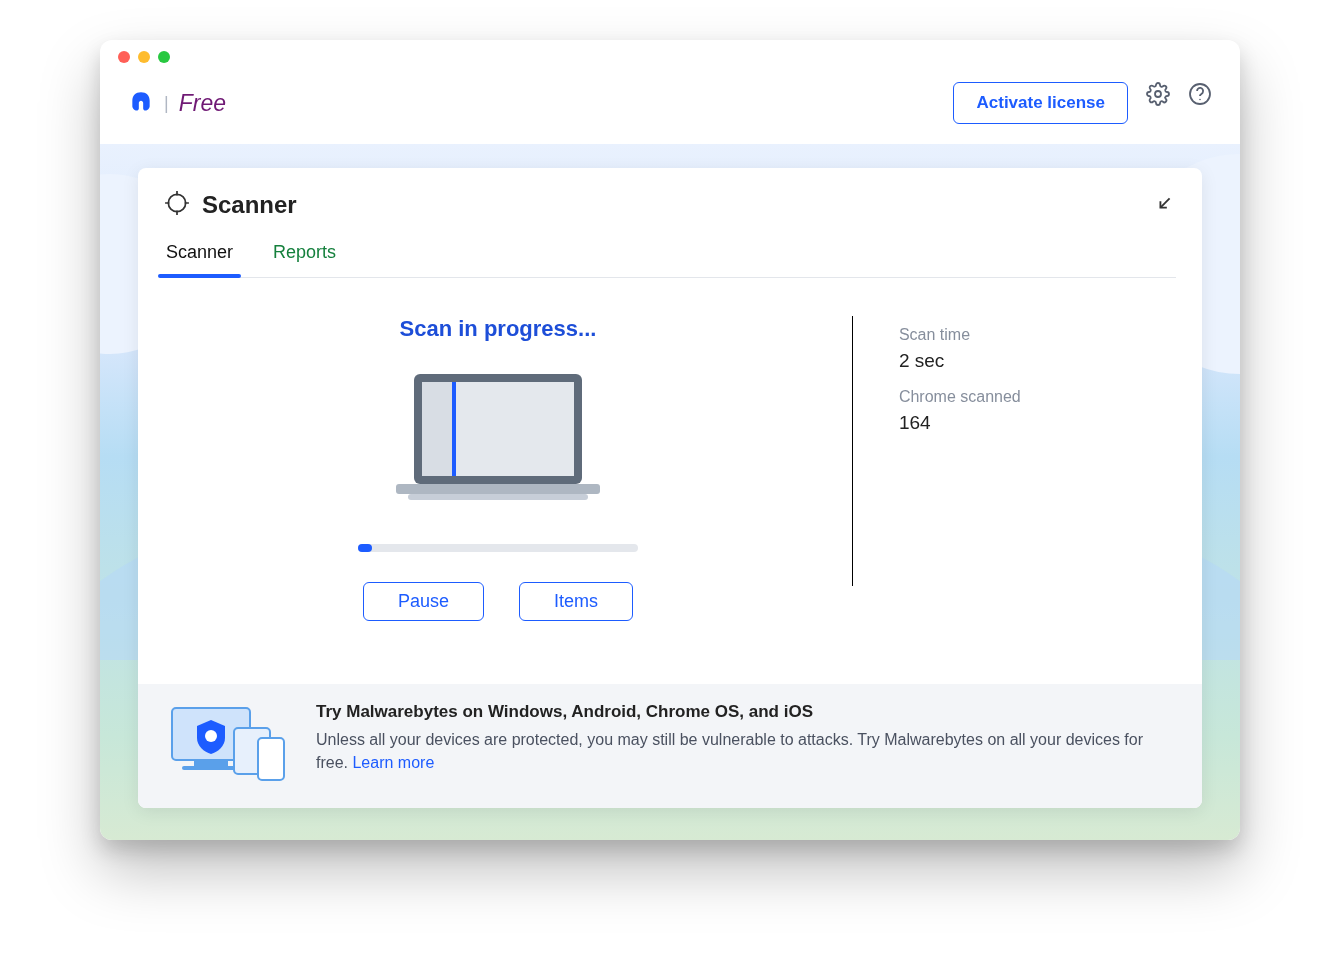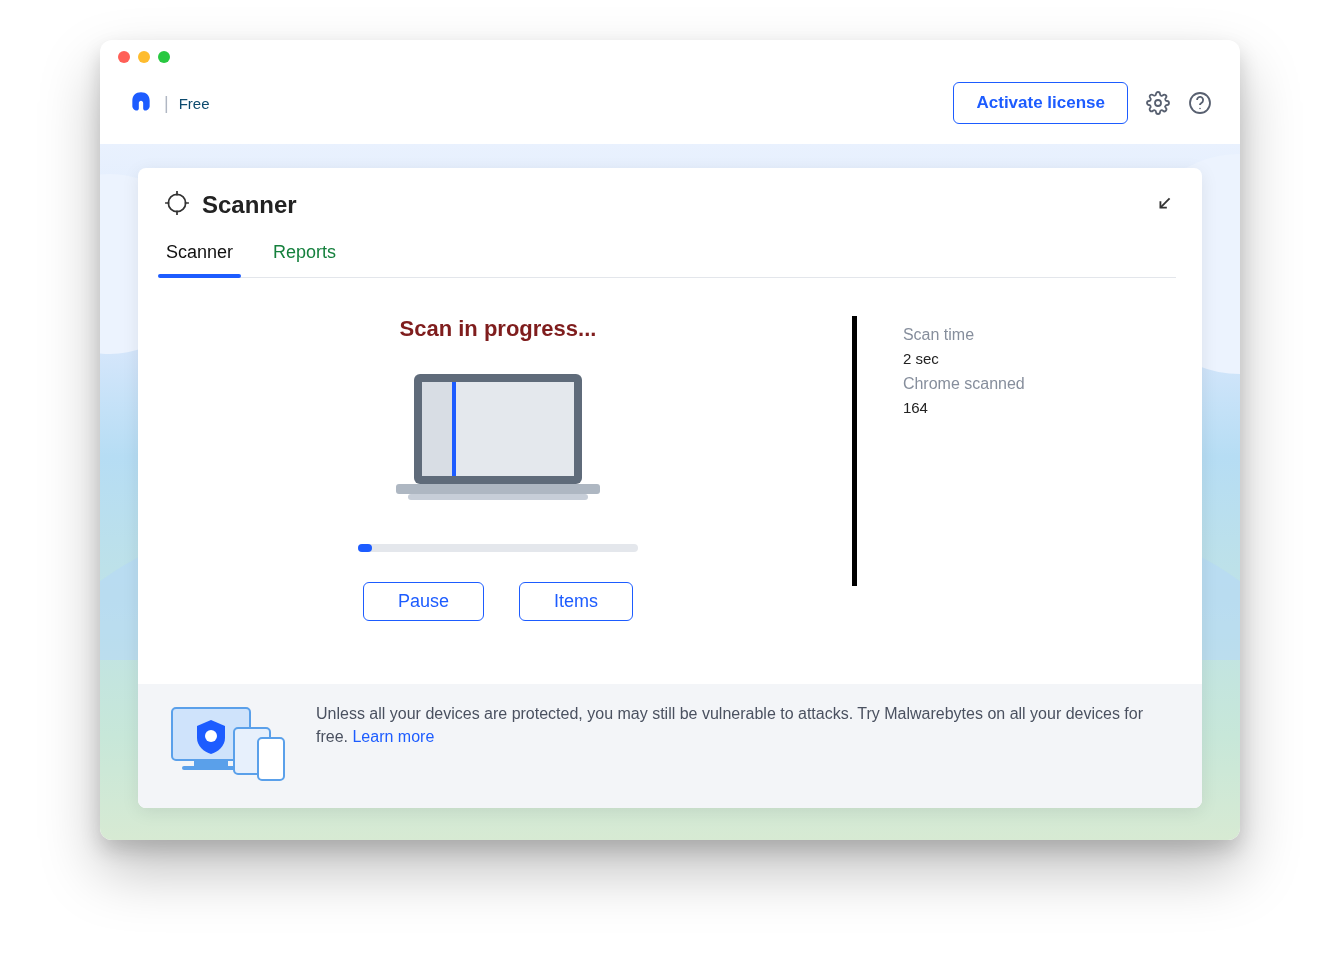--- a/index.html
+++ b/index.html
@@ -39,23 +39,23 @@
   
   .header {
     display:flex;
     align-items:center;
     justify-content:space-between;
     padding: 8px 28px 20px 28px;
   }
   .brand { display:flex; align-items:center; gap:10px; }
   .brand-logo svg { display:block; }
   .brand-divider { color:#b0b7c3; font-size:18px; }
-  .brand-text { font-size:15px; color:#0c4a6e; font-weight:400; }
-
-  .header-right { display:flex; align-items:center; gap:18px; }
+  .brand-text { font-size:23px; color:#701a75; font-weight:400;font-style:italic; }
+
+  .header-right { display:flex; gap:18px; }
   .activate-btn {
     border:1.5px solid #1d5cff;
     color:#1d5cff;
     background:#fff;
     font-size:17px;
     font-weight:600;
     padding:10px 22px;
     border-radius:6px;
     cursor:pointer;
   }
@@ -127,52 +127,52 @@
     flex:1;
     display:flex;
     padding-top: 38px;
   }
   .scan-area {
     flex: 0 0 66%;
     display:flex;
     flex-direction:column;
     align-items:center;
   }
-  .scan-title { font-size:22px; font-weight:600; color:#7f1d1d; margin-bottom:26px; }
+  .scan-title { font-size:22px; font-weight:600; color:#1d4ed8; margin-bottom:26px; }
   .laptop-wrap { margin-bottom: 22px; }
   .progress {
     width: 280px; height:8px; background:#e4e7ec; border-radius:6px; position:relative; margin-bottom:30px;
   }
   .progress-fill {
     position:absolute; left:0; top:0; bottom:0; width:5%; background:#1d5cff; border-radius:6px;
   }
   .scan-buttons { display:flex; gap:35px; }
   .outline-btn {
     border:1.5px solid #1d5cff;
     color:#1d5cff;
     background:#fff;
     font-size:18px;
     padding:8px 34px;
     border-radius:6px;
     cursor:pointer;
   }
 
   .stats {
     flex:1;
-    border-left:5px solid #000000;
+    border-left:1px solid #000000;
     margin-left:20px;
     padding: 10px 0 0 46px;
     display:flex;
     flex-direction:column;
-    gap:8px;
+    gap:16px;
     align-self:stretch;
     max-height:270px;
   }
   .stat-label { font-size:16px; color:#868e9c; margin-bottom:6px; }
-  .stat-value { font-size:15px; color:#222; }
+  .stat-value { font-size:19px; color:#222; }
 
   
   .promo {
     margin: 0 -26px;
     background:#f3f5f8;
     padding: 18px 26px 22px 26px;
     display:flex;
     gap:22px;
     align-items:flex-start;
     border-radius:0 0 8px 8px;
@@ -298,20 +298,21 @@
             <rect x="8" y="6" width="78" height="52" rx="4" fill="#cfe3fb" stroke="#5aa0ea" stroke-width="2"></rect>
             <path d="M47 18 l14 6 v12 c0 8-7 14-14 16 c-7-2-14-8-14-16 v-12 Z" fill="#1d5cff"></path>
             <circle cx="47" cy="34" r="6" fill="#fff"></circle>
             <rect x="30" y="58" width="34" height="6" fill="#5aa0ea"></rect>
             <rect x="18" y="64" width="58" height="4" rx="2" fill="#5aa0ea"></rect>
             <rect x="70" y="26" width="36" height="46" rx="4" fill="#e7f0fc" stroke="#5aa0ea" stroke-width="2"></rect>
             <rect x="94" y="36" width="26" height="42" rx="4" fill="#fff" stroke="#5aa0ea" stroke-width="2"></rect>
           </svg>
         </div>
         <div>
+          <div class="promo-title">Try Malwarebytes on Windows, Android, Chrome OS, and iOS</div>
           <div class="promo-text">
             <span>Unless all your devices are protected, you may still be vulnerable to attacks. Try Malwarebytes on all your devices for free. </span><span class="promo-link">Learn more</span>
           </div>
         </div>
       </div>
 
     </div>
   </div>
 </div>
 

